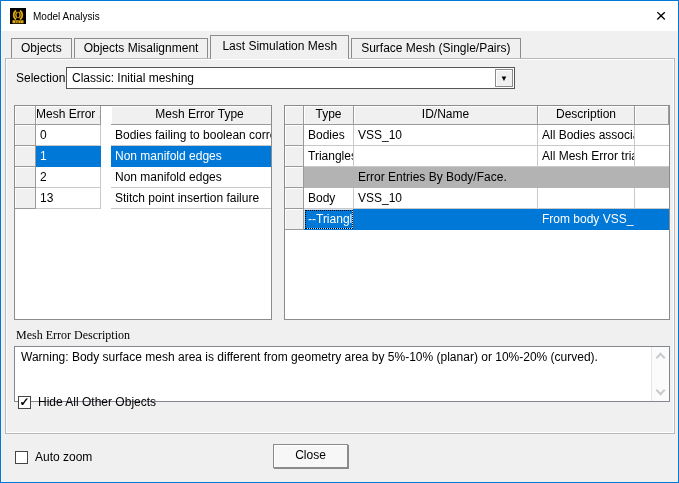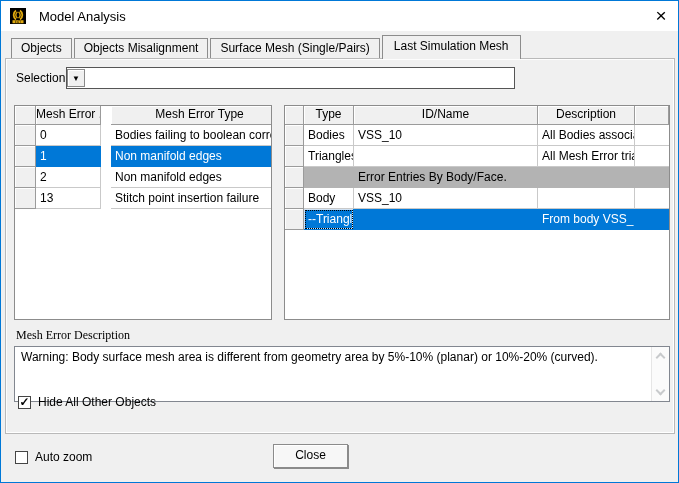--- a/index.html
+++ b/index.html
@@ -6,21 +6,21 @@
   html,body { background:#cfcfcf; }
   .window {
     position:relative; width:679px; height:483px;
     background:#f0f0f0; border:1px solid #0078d7;
     font-family:"Liberation Sans", sans-serif; font-size:12px; color:#000;
     overflow:hidden;
   }
   
   .titlebar { position:absolute; left:0; top:0; right:0; height:30px; background:#ffffff; display:flex; align-items:center; }
   .app-icon { width:16px; height:16px; margin-left:9px; flex:0 0 auto; }
-  .title-text { margin-left:13px; font-size:13px; }
+  .title-text { margin-left:7px; font-size:10px; }
   .close-box { position:absolute; right:0; top:0; width:34px; height:30px; display:flex; align-items:center; justify-content:center; font-size:19px; font-weight:300; cursor:default; }
   
   .tabs { position:absolute; left:10px; top:37px; display:flex; z-index:3; }
   .tab { height:20px; line-height:19px; padding:0 9px; background:#f0f0f0; border:1px solid #8c8c8c; border-bottom:none; margin-right:2px; white-space:nowrap; }
   .tab.active { height:24px; line-height:21px; margin-top:-3px; padding:0 11px; position:relative; z-index:4; background:#f0f0f0; }
   .tabpage { position:absolute; left:4px; top:57px; width:670px; height:376px; background:#f0f0f0; border:1px solid #b9b9b9; box-shadow:inset -1px -1px 0 #ffffff, inset 1px 1px 0 #fdfdfd; }
   
   .sel-label { position:absolute; left:10px; top:12px; }
   .combo { position:absolute; left:60px; top:8px; width:449px; height:22px; background:#ffffff; border:1px solid #555555; display:flex; align-items:center; }
   .combo-value { flex:1; padding-left:5px; overflow:hidden; white-space:nowrap; }
@@ -78,28 +78,29 @@
     </svg>
     <span class="title-text">Model Analysis</span>
     <div class="close-box">
       <span>×</span>
     </div>
   </div>
 
   <div class="tabs">
     <div class="tab">Objects</div>
     <div class="tab">Objects Misalignment</div>
+    <div class="tab active">Last Simulation Mesh</div>
     <div class="tab">Surface Mesh (Single/Pairs)</div>
-    <div class="tab active">Last Simulation Mesh</div>
   </div>
 
   <div class="tabpage">
 
     <span class="sel-label">Selection:</span>
     <div class="combo">
+      <span class="combo-value">Classic: Initial meshing</span>
       <span class="combo-btn">
           <span>▼</span>
         </span>
     </div>
 
     <div class="grid grid-left">
       <div class="g-row hdr">
         <div class="hc w-rh1"></div>
         <div class="hc w-l1">Mesh Error ...</div>
         <div class="hc w-l2">Mesh Error Type</div>

